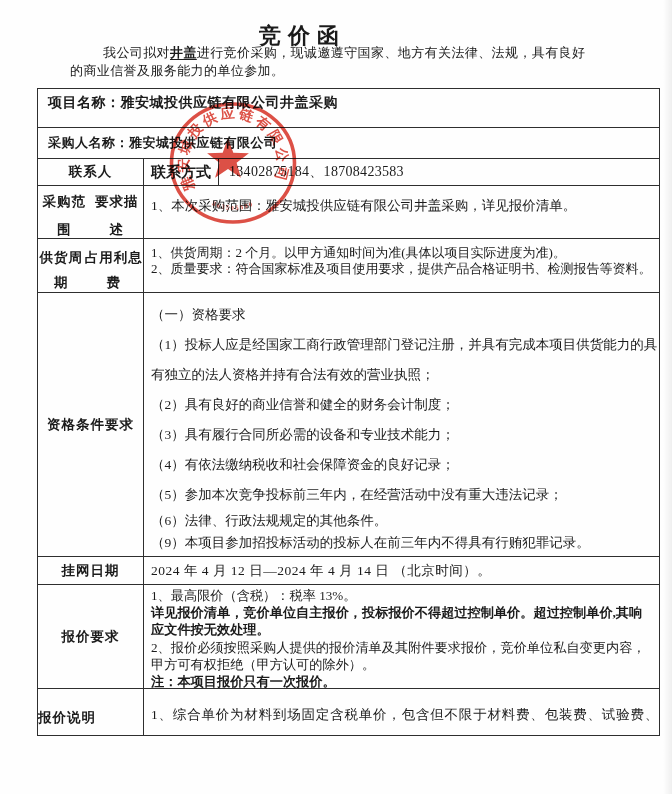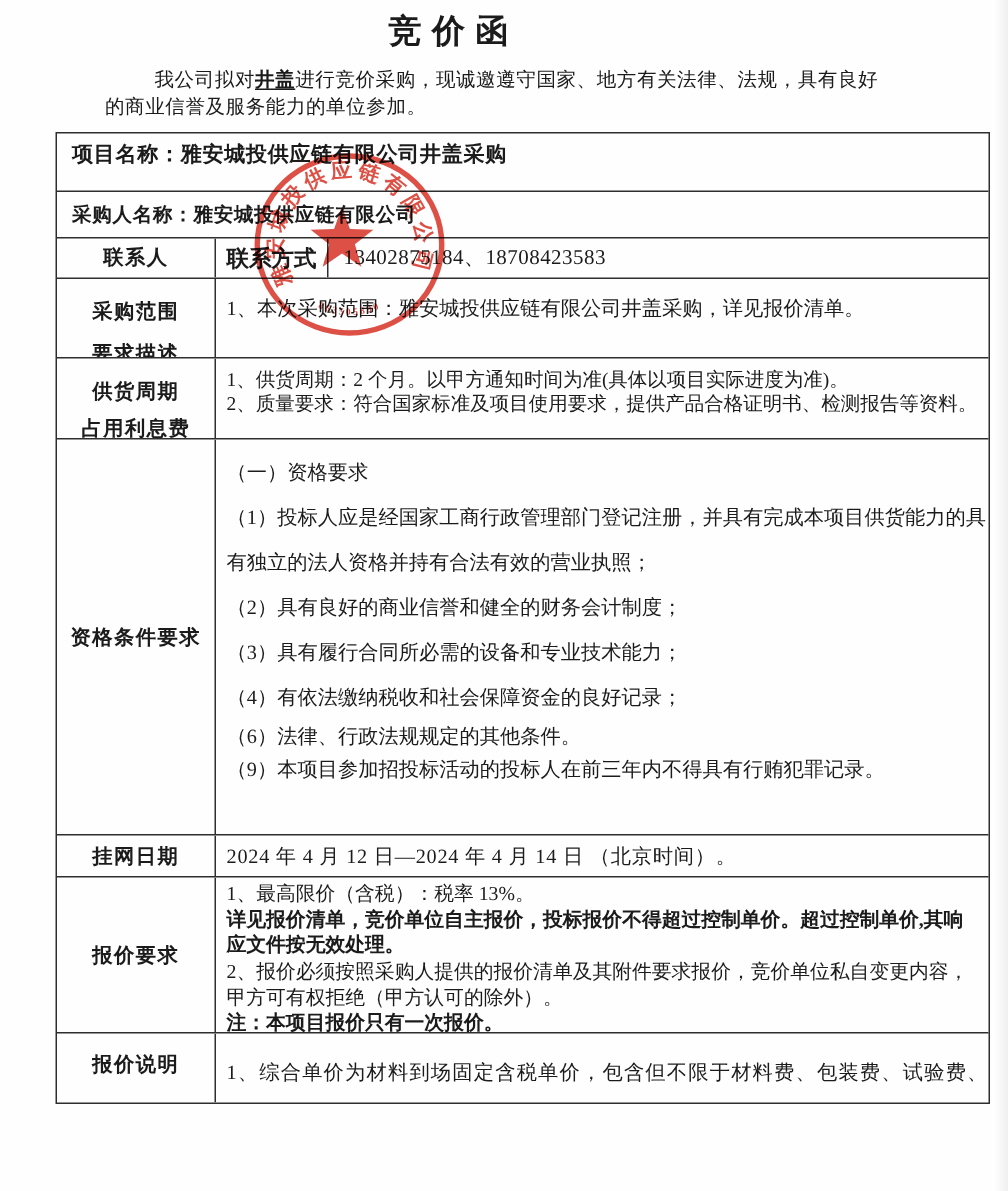--- a/index.html
+++ b/index.html
@@ -7,39 +7,39 @@
     position:relative;width:672px;height:794px;background:#fefefe;
     font-family:"Liberation Serif","DejaVu Serif",serif;color:#1b1b1b;
     overflow:hidden;
   }
   .page::after{
     content:"";position:absolute;right:0;top:0;width:9px;height:100%;
     background:linear-gradient(to right, rgba(0,0,0,0), rgba(0,0,0,0.06));
     pointer-events:none;
   }
   .doc-title{
-    position:absolute;left:50px;top:6px;width:505px;text-align:center;
+    position:absolute;left:50px;top:21px;width:505px;text-align:center;
     font-size:22px;font-weight:bold;letter-spacing:7px;
   }
   .intro{position:absolute;left:70px;top:44px;font-size:13px;letter-spacing:0.4px;line-height:17.5px;}
   .intro .l1{padding-left:33px;white-space:nowrap;}
   .intro .l2{white-space:nowrap;}
   .u-bold{font-weight:bold;text-decoration:underline;text-underline-offset:2px;}
 
   .bid-table{
     position:absolute;left:37px;top:88px;width:623px;height:648px;
     box-sizing:border-box;border:1.5px solid #2e2e2e;
     display:flex;flex-direction:column;background:transparent;
   }
   .t-row{display:flex;box-sizing:border-box;border-top:1.5px solid #2e2e2e;flex:none;overflow:hidden;}
   .t-row.first{border-top:none;}
   .cell{box-sizing:border-box;}
   .lbl{
     width:106px;flex:none;border-right:1.5px solid #2e2e2e;
-    display:flex;align-items:center;justify-content:center;flex-direction:column;
+    display:flex;align-items:center;justify-content:center;flex-direction:row;
     font-weight:bold;font-size:13.5px;letter-spacing:1px;text-align:center;
   }
   .content{flex:1;min-width:0;font-size:13.5px;}
   .nw{white-space:nowrap;}
 
   
   .r-project{height:38px;align-items:flex-start;}
   .r-project .content{padding:5px 0 0 10px;font-size:14px;font-weight:bold;letter-spacing:0.5px;}
   .r-purchaser{height:31px;}
   .r-purchaser .content{display:flex;align-items:center;padding-left:10px;font-size:13px;font-weight:bold;letter-spacing:0.5px;}
@@ -124,20 +124,21 @@
 
     <div class="t-row r-qual">
       <div class="cell lbl">资格条件要求</div>
       <div class="cell content">
         <div class="q-line">（一）资格要求</div>
         <div class="q-line">（1）投标人应是经国家工商行政管理部门登记注册，并具有完成本项目供货能力的具</div>
         <div class="q-line">有独立的法人资格并持有合法有效的营业执照；</div>
         <div class="q-line">（2）具有良好的商业信誉和健全的财务会计制度；</div>
         <div class="q-line">（3）具有履行合同所必需的设备和专业技术能力；</div>
         <div class="q-line">（4）有依法缴纳税收和社会保障资金的良好记录；</div>
+        <div class="q-line">（5）参加本次竞争投标前三年内，在经营活动中没有重大违法记录；</div>
         <div class="q-line tight">（6）法律、行政法规规定的其他条件。</div>
         <div class="q-line tight">（9）本项目参加招投标活动的投标人在前三年内不得具有行贿犯罪记录。</div>
       </div>
     </div>
 
     <div class="t-row r-date">
       <div class="cell lbl">挂网日期</div>
       <div class="cell content nw">2024 年 4 月 12 日—2024 年 4 月 14 日 （北京时间）。</div>
     </div>
 

